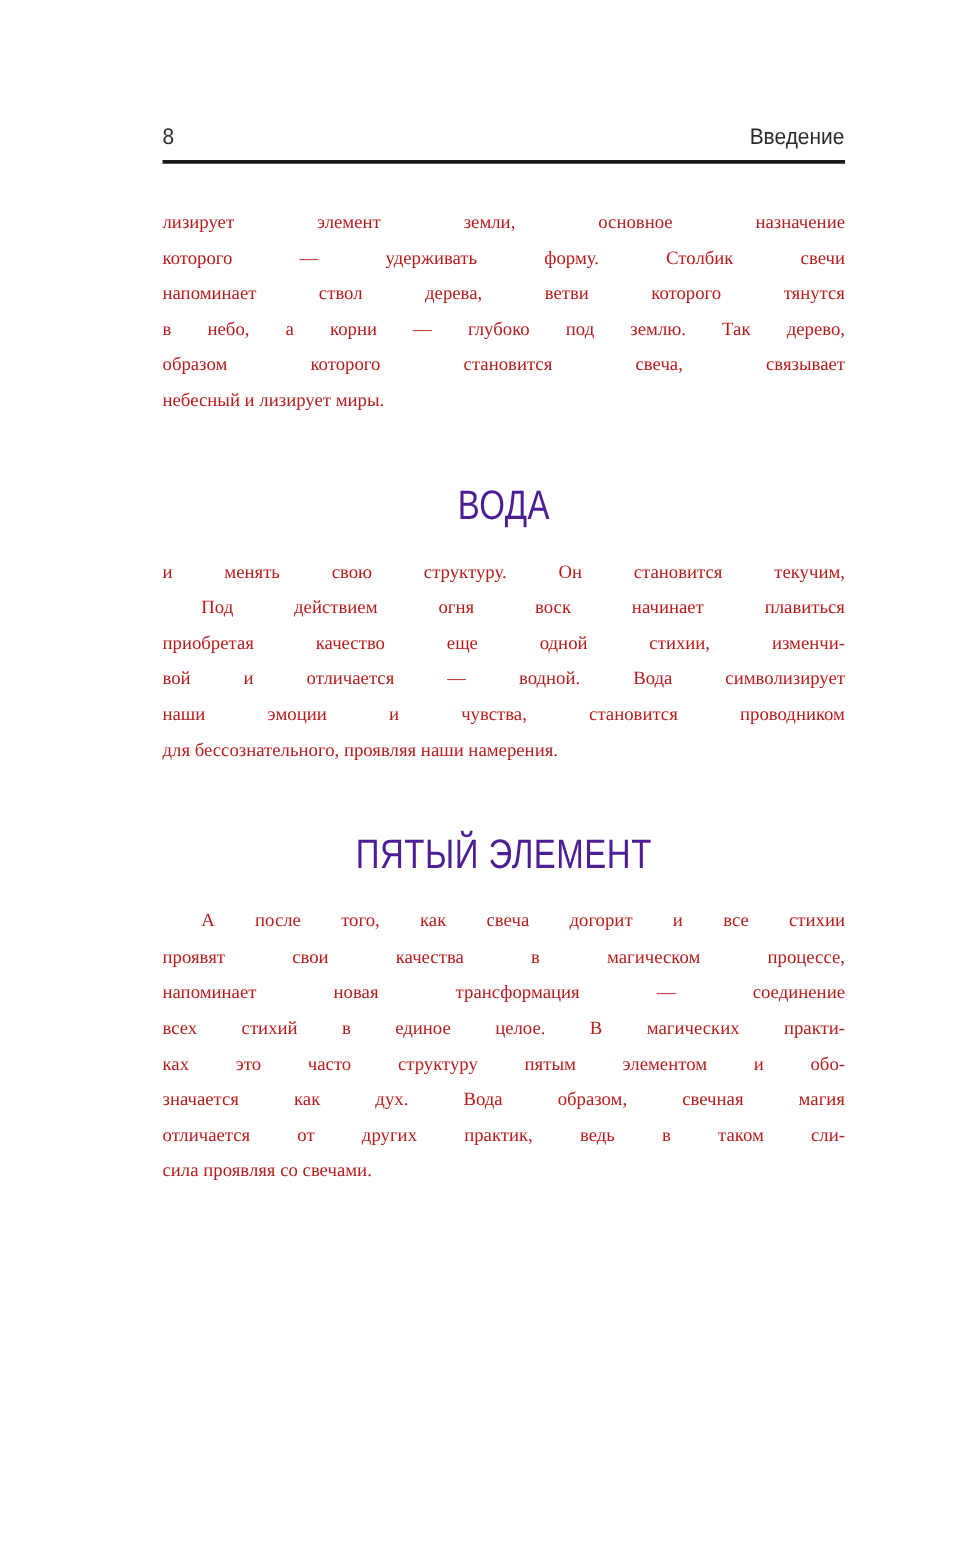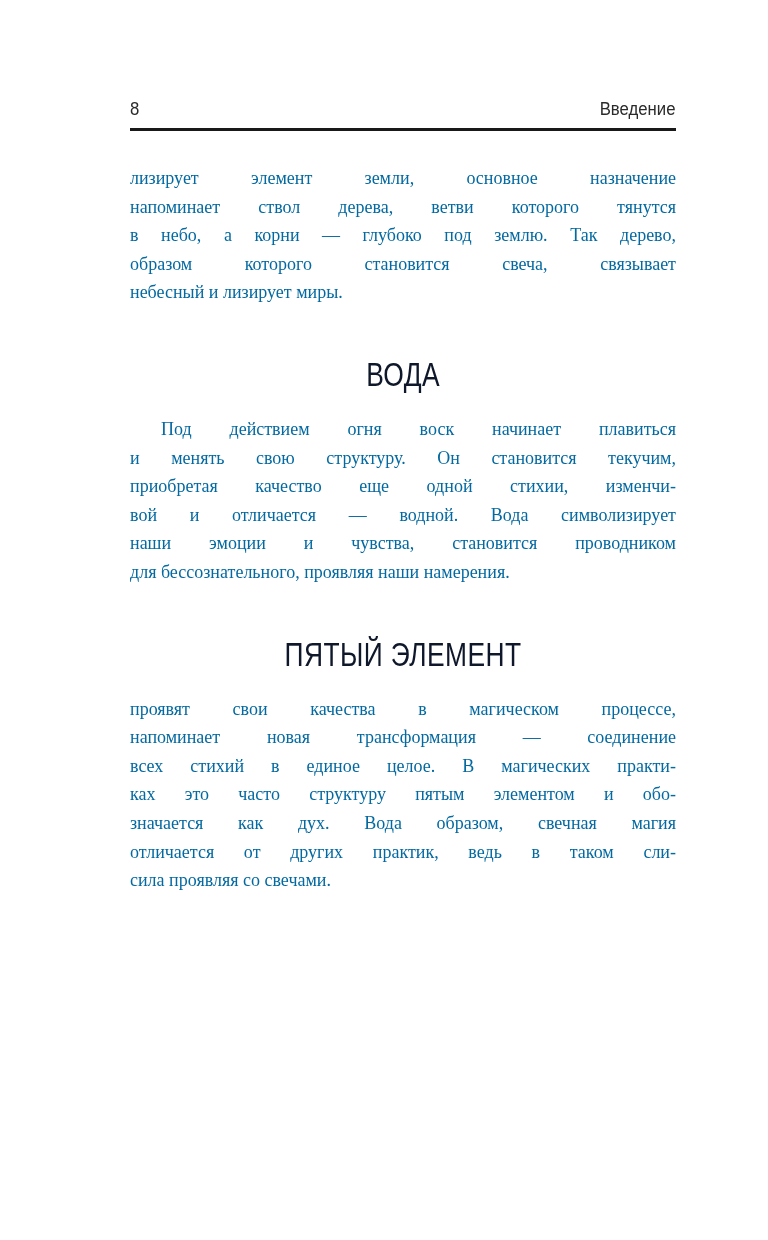--- a/index.html
+++ b/index.html
@@ -35,40 +35,40 @@
   .header-rule {
     margin: 9px 92px 0 130px;
     height: 3px;
     background: #191919;
   }
   .content {
     margin: 33px 92px 0 130px;
   }
   .paragraph { margin: 0; }
   .line {
-    font-size: 18px;
+    font-size: 15px;
     line-height: 28.6px;
     text-align: justify;
     text-align-last: justify;
-    color: #0369a1;
+    color: #b91c1c;
   }
   .line.last {
     text-align-last: left;
   }
   .line.indent {
     text-indent: 31px;
   }
   .heading {
     margin: 48px 0 20px 0;
     font-family: "Liberation Sans", sans-serif;
     font-weight: 500;
     font-size: 33px;
     line-height: 40px;
     text-align: center;
-    color: #0f172a;
+    color: #4c1d95;
   }
   .heading .heading-inner {
     display: inline-block;
     transform: scaleX(0.8);
     transform-origin: center;
     letter-spacing: 0.5px;
     white-space: nowrap;
   }
 </style>
 </head>
@@ -79,44 +79,46 @@
   <div class="running-header">
     <span class="hdr-left">8</span>
     <span class="hdr-right">Введение</span>
   </div>
 
   <div class="header-rule"></div>
 
   <main class="content" id="content-root">
   <div class="paragraph">
         <div class="line">лизирует элемент земли, основное назначение</div>
+        <div class="line">которого — удерживать форму. Столбик свечи</div>
         <div class="line">напоминает ствол дерева, ветви которого тянутся</div>
         <div class="line">в небо, а корни — глубоко под землю. Так дерево,</div>
         <div class="line">образом которого становится свеча, связывает</div>
         <div class="line last">небесный и лизирует миры.</div>
       </div>
 
   <h2 class="heading">
     <span class="heading-inner">ВОДА</span>
   </h2>
 
   <div class="paragraph">
+        <div class="line">и менять свою структуру. Он становится текучим,</div>
         <div class="line indent">Под действием огня воск начинает плавиться</div>
-        <div class="line">и менять свою структуру. Он становится текучим,</div>
         <div class="line">приобретая качество еще одной стихии, изменчи-</div>
         <div class="line">вой и отличается — водной. Вода символизирует</div>
         <div class="line">наши эмоции и чувства, становится проводником</div>
         <div class="line last">для бессознательного, проявляя наши намерения.</div>
       </div>
 
   <h2 class="heading">
     <span class="heading-inner">ПЯТЫЙ ЭЛЕМЕНТ</span>
   </h2>
 
   <div class="paragraph">
+        <div class="line indent">А после того, как свеча догорит и все стихии</div>
         <div class="line">проявят свои качества в магическом процессе,</div>
         <div class="line">напоминает новая трансформация — соединение</div>
         <div class="line">всех стихий в единое целое. В магических практи-</div>
         <div class="line">ках это часто структуру пятым элементом и обо-</div>
         <div class="line">значается как дух. Вода образом, свечная магия</div>
         <div class="line">отличается от других практик, ведь в таком сли-</div>
         <div class="line last">сила проявляя со свечами.</div>
       </div>
 </main>
 

